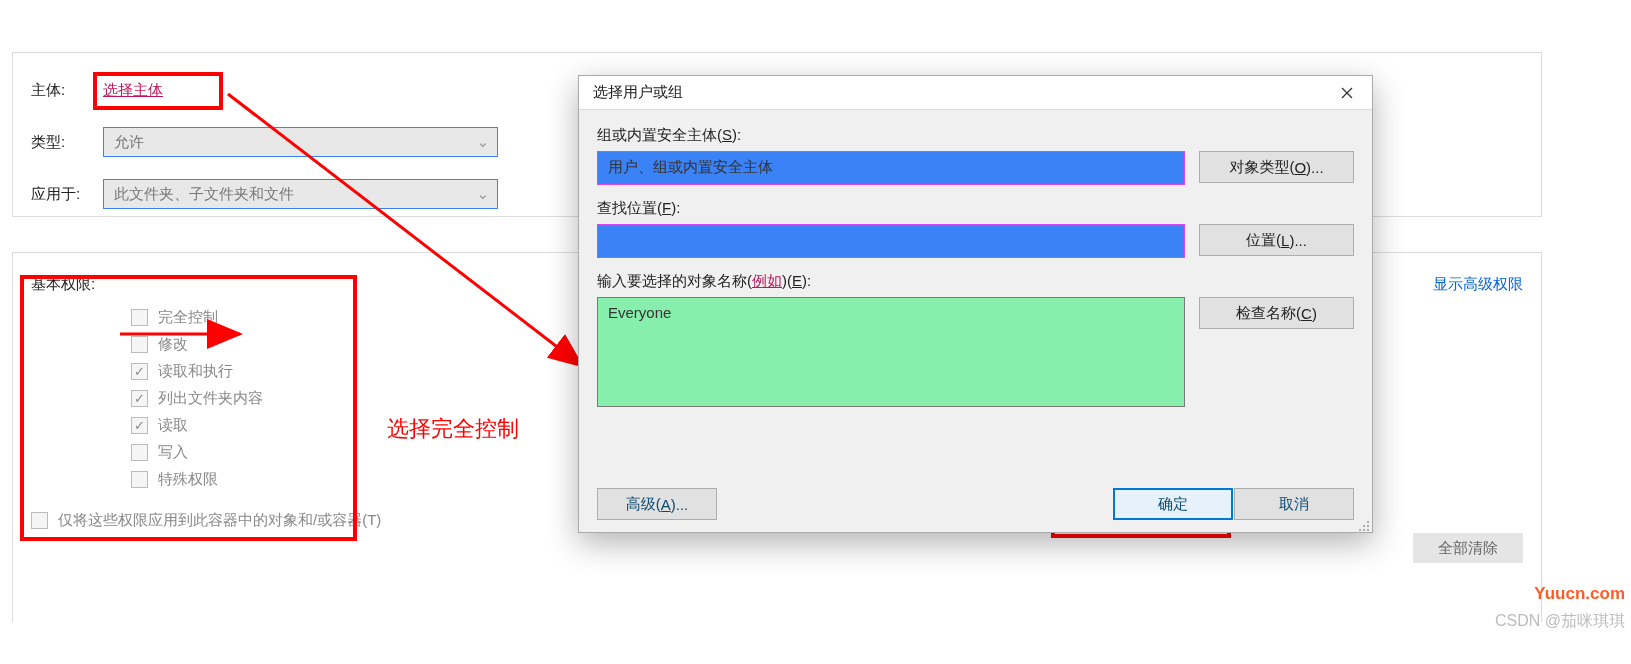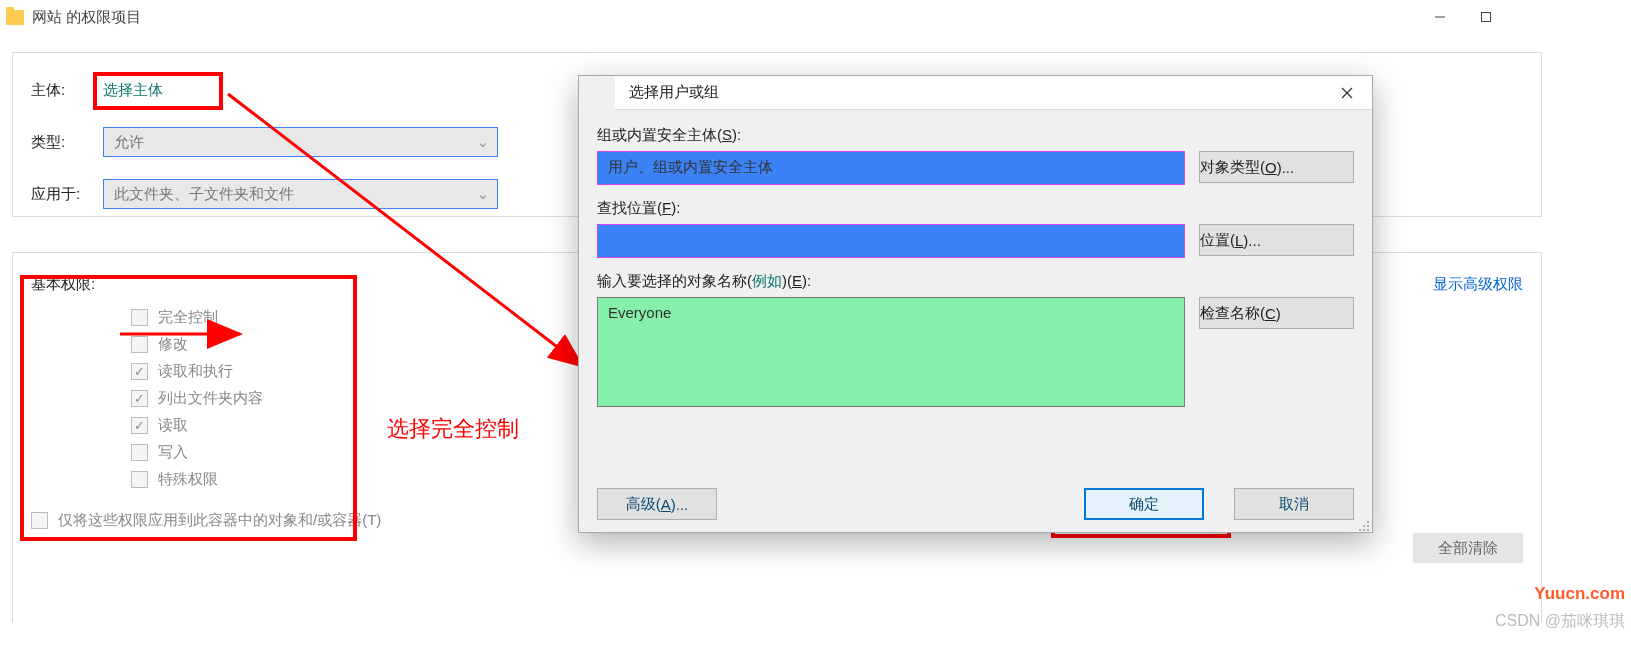--- a/index.html
+++ b/index.html
@@ -16,81 +16,64 @@
   .win-btn svg { width: 10px; height: 10px; }
 
   .body-area { position: absolute; left: 0; top: 34px; width: 1555px; height: 620px; background: #fff; }
 
   
   .top-panel { position: absolute; left: 12px; top: 18px; width: 1530px; height: 165px; border: 1px solid #dcdcdc; background: #fff; padding: 20px 18px; }
   .form-row { display: flex; align-items: center; height: 34px; margin-bottom: 18px; }
   .form-row .lbl { width: 72px; color: #222; }
   .form-row .dropdown { width: 395px; height: 30px; border: 1px solid #3b82f6; background: #e8e8e8; color: #777; display: flex; align-items: center; justify-content: space-between; padding: 0 8px 0 10px; }
   .chev { color: #999; }
-  .link { color: #0f766e; cursor: pointer; }
+  .link { color: #be185d; text-decoration: underline; cursor: pointer; }
 
   
   .perm-panel { position: absolute; left: 12px; top: 218px; width: 1530px; height: 370px; border: 1px solid #dcdcdc; border-bottom: none; background: #fff; padding: 22px 18px 12px; }
   .perm-title { color: #222; margin-bottom: 14px; }
   .perm-list { padding-left: 100px; display: flex; flex-direction: column; gap: 8px; }
   .perm-item { display: flex; align-items: center; gap: 10px; color: #888; }
   .checkbox { width: 17px; height: 17px; border: 1px solid #bcbcbc; background: #f5f5f5; display: flex; align-items: center; justify-content: center; }
   .checkbox.checked::after { content: "✓"; font-size: 13px; color: #8a8a8a; line-height: 1; }
   .only-apply { display: flex; align-items: center; gap: 10px; color: #888; margin-top: 22px; }
   .adv-link { position: absolute; right: 18px; top: 22px; color: #0063d6; }
   .clear-all { position: absolute; right: 18px; top: 280px; width: 110px; height: 30px; background: #e5e5e5; display: flex; align-items: center; justify-content: center; color: #666; }
 
   
   .red-rect { position: absolute; border: 4px solid #ff0000; pointer-events: none; }
   .red-text { position: absolute; color: #ff0000; font-size: 22px; pointer-events: none; }
   .arrow-svg { position: absolute; pointer-events: none; }
 
   
   .modal { position: absolute; left: 578px; top: 75px; width: 795px; height: 458px; background: #f0f0f0; border: 1px solid #aaa; box-shadow: 0 10px 30px rgba(0,0,0,0.3); }
-  .modal-title { height: 34px; background: #fff; display: flex; align-items: center; justify-content: space-between; padding: 0 10px 0 14px; border-bottom: 1px solid #ddd; margin-left: 36px; }
+  .modal-title { height: 34px; background: #fff; display: flex; align-items: center; justify-content: space-between; padding: 0 10px 0 14px; border-bottom: 1px solid #ddd; }
   .modal-close { width: 30px; height: 30px; display: flex; align-items: center; justify-content: center; }
   .modal-body { padding: 12px 18px; position: relative; height: 424px; }
   .field-label { color: #222; margin-bottom: 6px; margin-top: 4px; }
   .underline { text-decoration: underline; }
   .field-row { display: flex; gap: 14px; align-items: flex-start; margin-bottom: 14px; }
   .field-box { flex: 1; min-height: 34px; border: 1px solid #d946ef; background: #3b82f6; padding: 6px 10px; color: #333; }
   .field-box.readonly { color: #999; }
-  .side-btn { width: 155px; height: 32px; border: 1px solid #adadad; background: #e1e1e1; display: flex; align-items: center; justify-content: flex-start; color: #222; cursor: pointer; }
+  .side-btn { width: 155px; height: 32px; border: 1px solid #adadad; background: #e1e1e1; display: flex; align-items: center; justify-content: center; color: #222; cursor: pointer; }
   .obj-input { flex: 1; height: 110px; border: 1px solid #7a7a7a; background: #86efac; padding: 6px 10px; color: #333; }
   .modal-footer { position: absolute; left: 18px; right: 18px; bottom: 14px; display: flex; justify-content: space-between; align-items: center; }
-  .footer-right { display: flex; gap: 30px; }
+  .footer-right { display: flex; gap: 1px; }
   .btn { width: 120px; height: 32px; border: 1px solid #adadad; background: #e1e1e1; display: flex; align-items: center; justify-content: center; color: #0c4a6e; cursor: pointer; }
   .btn.primary { border: 2px solid #0078d7; background: #e5f1fb; }
   .resize-grip { position: absolute; right: 2px; bottom: 2px; width: 14px; height: 14px; }
 
   
   .watermark1 { position: absolute; right: 6px; bottom: 60px; color: #ff5c2b; font-size: 17px; font-weight: bold; }
   .watermark2 { position: absolute; right: 6px; bottom: 32px; color: #bcbcbc; font-size: 16px; }
 </style>
 </head>
 <body>
 <div class="canvas">
 
-  <div class="titlebar">
-    <div class="folder-icon"></div>
-    <span class="title-text">网站 的权限项目</span>
-    <div class="win-controls">
-      <div class="win-btn">
-          <svg viewBox="0 0 10 10">
-            <line x1="0" y1="5" x2="10" y2="5" stroke="#444" stroke-width="1"></line>
-          </svg>
-        </div>
-      <div class="win-btn">
-          <svg viewBox="0 0 10 10">
-            <rect x="0.5" y="0.5" width="9" height="9" fill="none" stroke="#444" stroke-width="1"></rect>
-          </svg>
-        </div>
-      <div class="win-btn"></div>
-    </div>
-  </div>
 
   <div class="body-area">
 
     <div class="top-panel">
       <div class="form-row">
         <span class="lbl">主体:</span>
         <a class="link">选择主体</a>
       </div>
       <div class="form-row">
         <span class="lbl">类型:</span>

